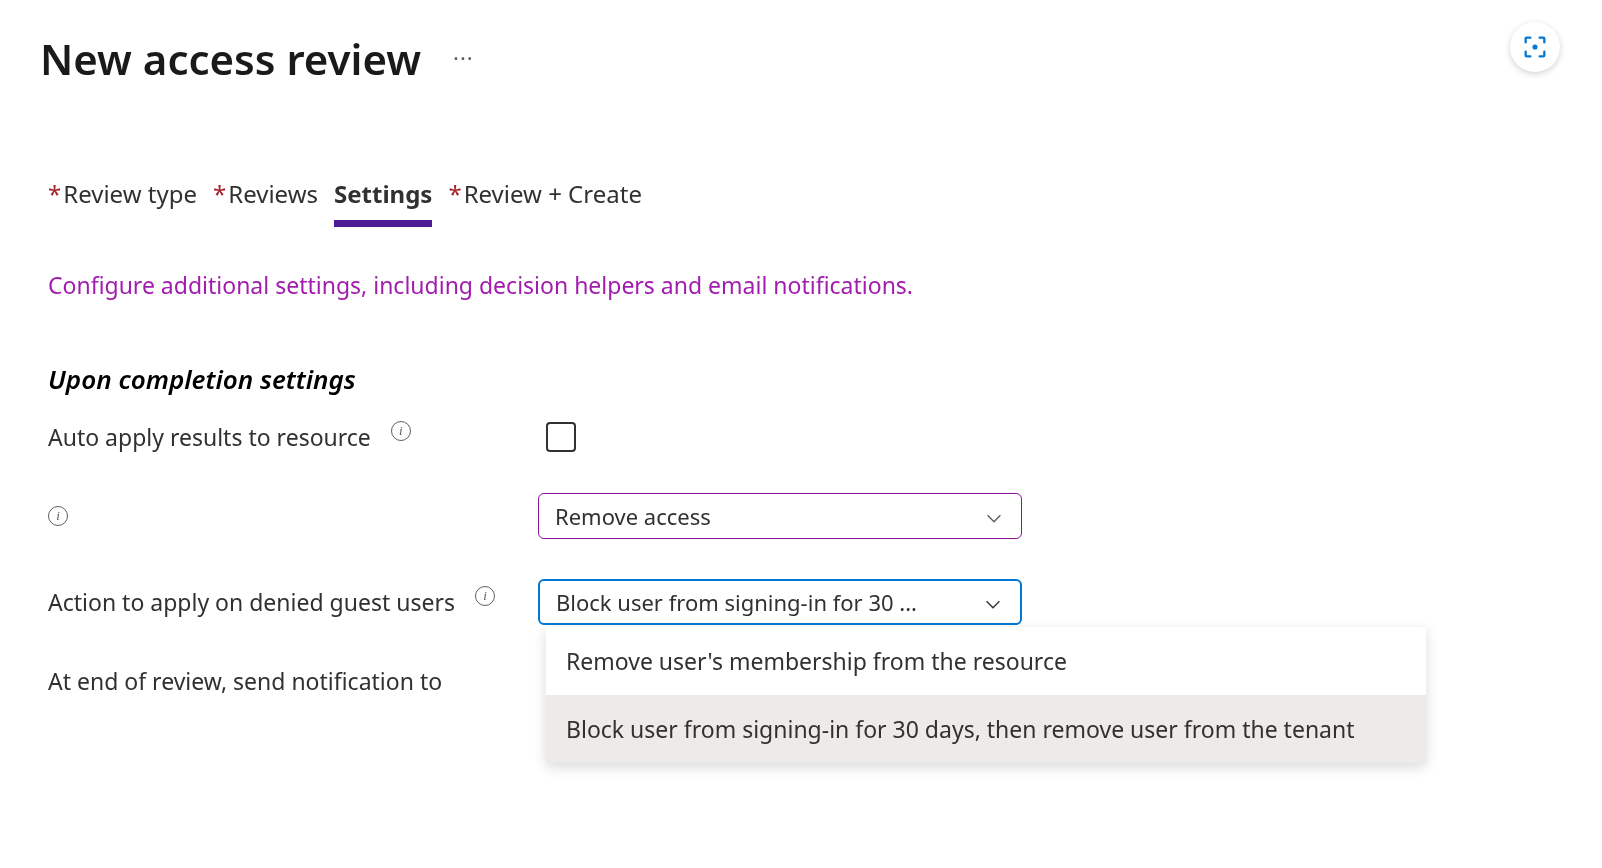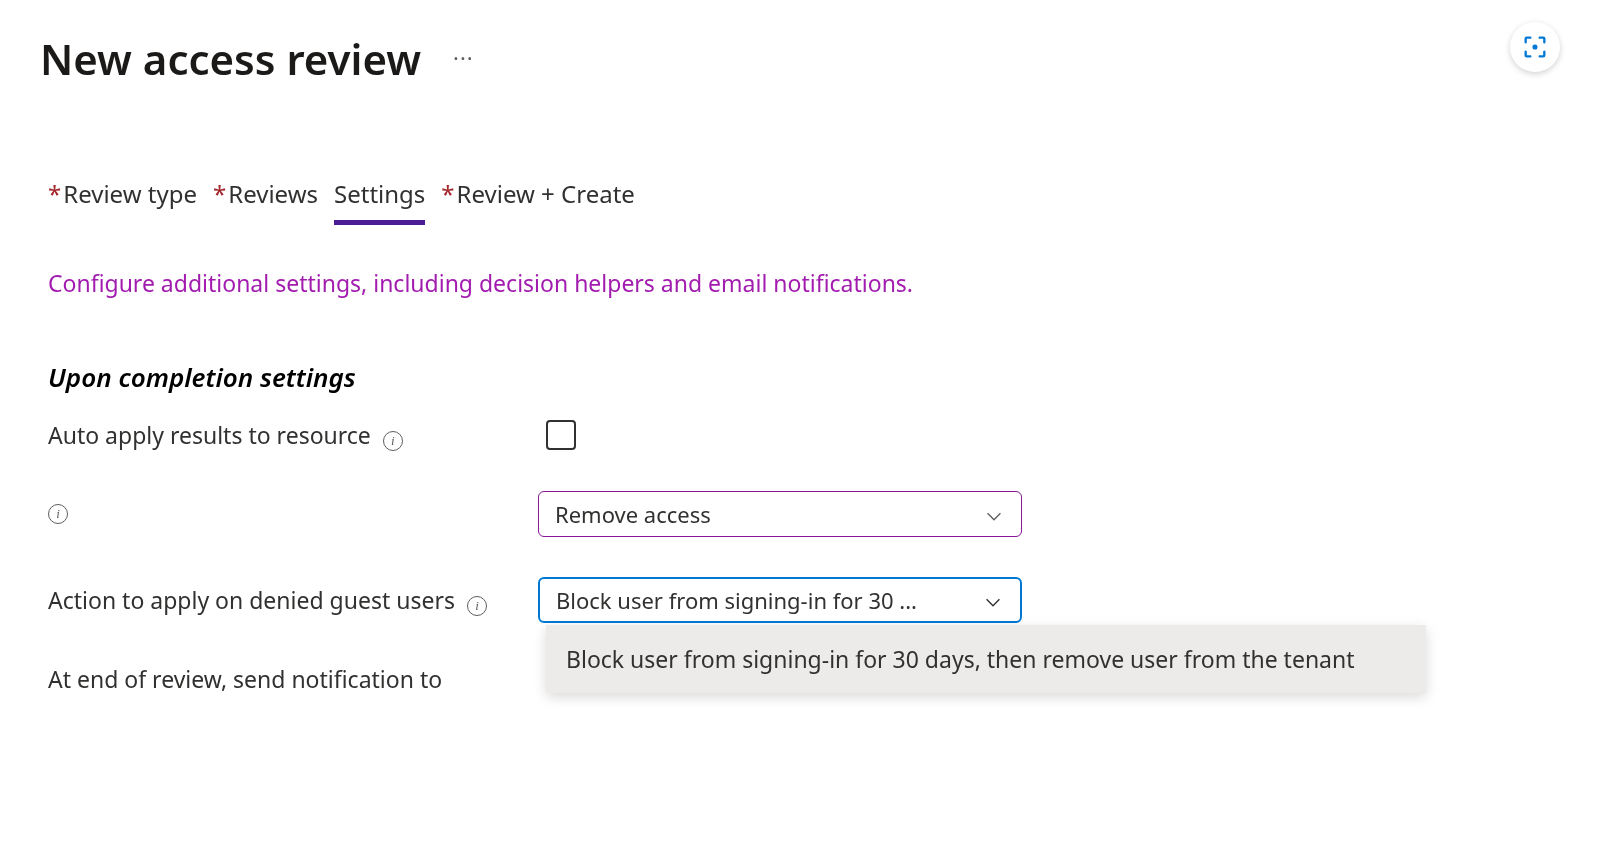--- a/index.html
+++ b/index.html
@@ -45,22 +45,22 @@
       padding-bottom: 10px;
       cursor: pointer;
       font-weight: 400;
       white-space: nowrap;
     }
     .tab .req {
       color: #a4262c;
       margin-right: 2px;
     }
     .tab.active {
-      font-weight: 400;
-      border-bottom: 5px solid #4c1d95;
+      font-weight: 700;
+      border-bottom: 7px solid #4c1d95;
     }
     .description {
       font-size: 23px;
       color: #a21caf;
       margin-left: 8px;
       margin-bottom: 60px;
     }
     .section-heading {
       font-size: 26px;
       font-weight: 600;
@@ -76,22 +76,22 @@
       display: flex;
       align-items: center;
       margin-bottom: 40px;
       position: relative;
     }
     .form-label {
       width: 490px;
       font-size: 23px;
       color: #323130;
       display: flex;
-      align-items: flex-end;
-      gap: 12px;
+      align-items: flex-start;
+      gap: 20px;
     }
     .info-icon {
       width: 20px;
       height: 20px;
       border: 1.5px solid #605e5c;
       border-radius: 50%;
       display: inline-flex;
       align-items: center;
       justify-content: center;
       font-size: 13px;
@@ -240,20 +240,21 @@
     </div>
     <div class="select-box focused">
       <span class="select-value">Block user from signing-in for 30 ...</span>
       <span class="chevron">
         <svg viewBox="0 0 24 24" fill="none" stroke="#323130" stroke-width="1.5">
             <polyline points="5 9 12 16 19 9"></polyline>
           </svg>
       </span>
     </div>
     <div class="dropdown">
+      <div class="dropdown-item">Remove user's membership from the resource</div>
       <div class="dropdown-item selected">Block user from signing-in for 30 days, then remove user from the tenant</div>
     </div>
   </div>
 
   <div class="form-row">
     <div class="form-label">
       <span>At end of review, send notification to</span>
     </div>
   </div>
 

